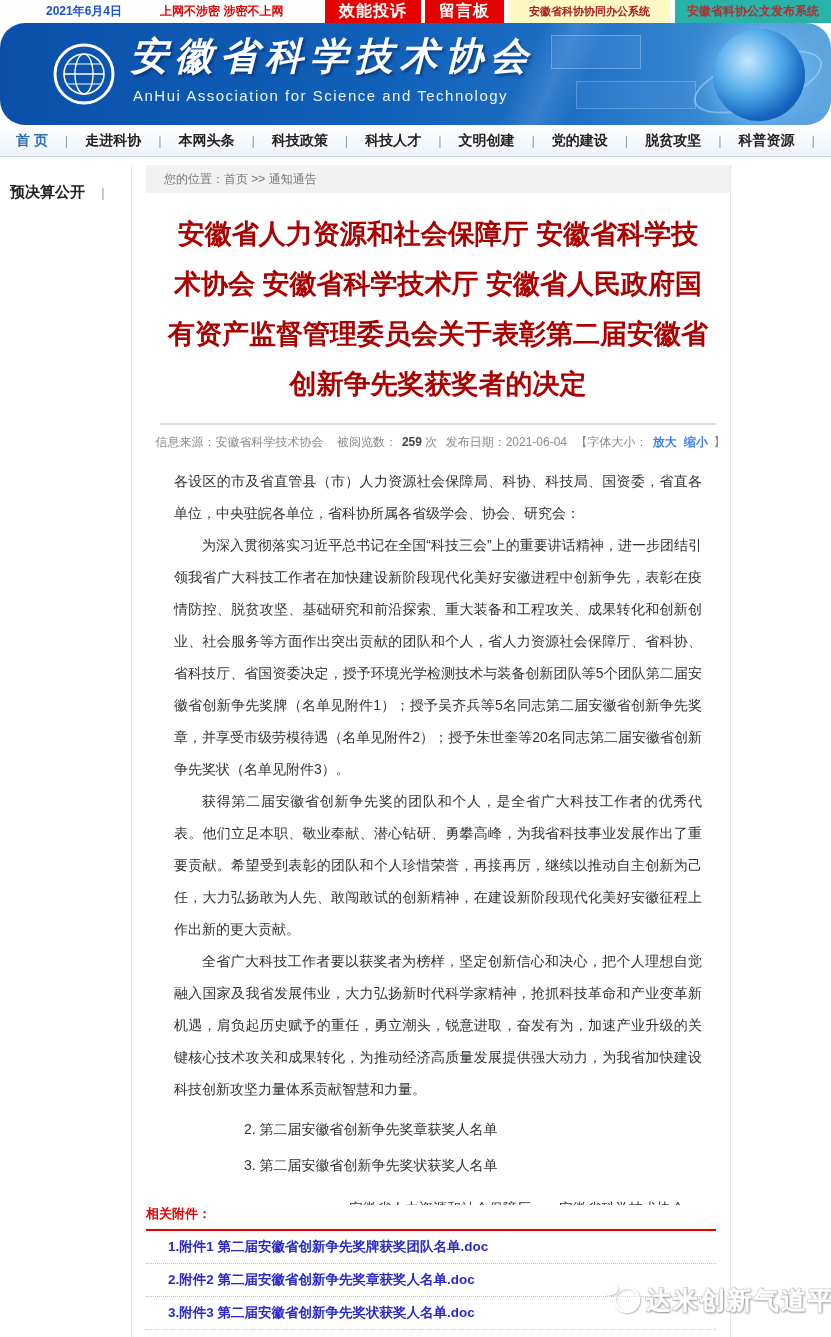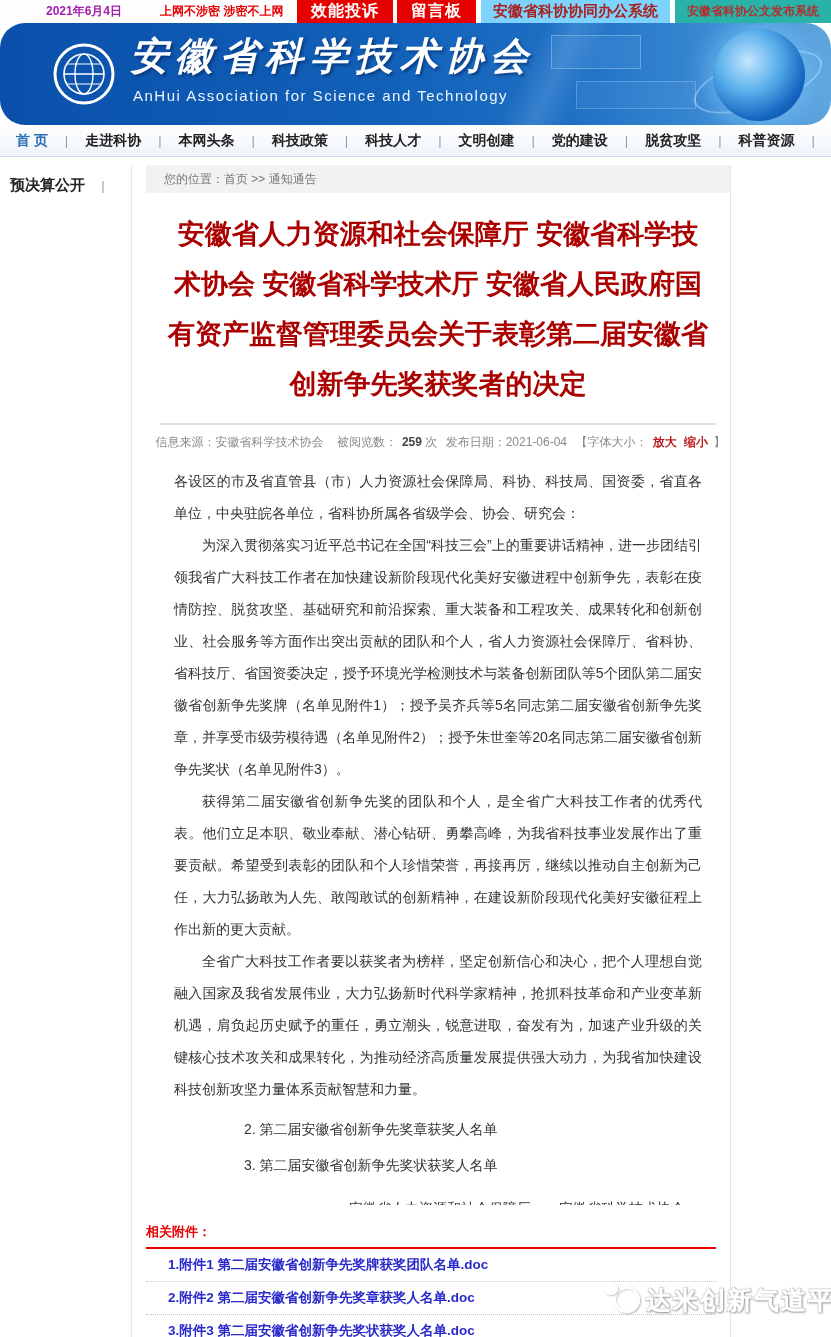--- a/index.html
+++ b/index.html
@@ -4,26 +4,26 @@
 <style>
   * { margin:0; padding:0; box-sizing:border-box; }
   html,body { width:831px; }
   body {
     height:1337px; position:relative; overflow:hidden;
     background:#ffffff; font-family:"Liberation Sans", sans-serif;
   }
 
   
   .topbar { height:23px; background:#fefefe; display:flex; align-items:center; font-size:12px; }
-  .topbar-date { margin-left:46px; color:#a21caf; font-weight:bold; }
+  .topbar-date { margin-left:46px; color:#1d4ed8; font-weight:bold; }
   .topbar-slogan { margin-left:38px; color:#e60000; font-weight:bold; }
   .topbar-spacer { flex:1; }
   .tb-btn { height:23px; display:flex; align-items:center; cursor:pointer; }
   .tb-btn.red { background:#e60000; color:#ffffff; font-weight:bold; font-size:16px; padding:0 14px; margin-left:4px; letter-spacing:1px; }
-  .tb-btn.blue { background:#7dd3fc; color:#a82222; font-weight:bold; font-size:15px; padding:0 12px; margin-left:5px; }
+  .tb-btn.blue { background:#fef9c3; color:#a82222; font-weight:bold; font-size:11px; padding:0 20px; margin-left:5px; }
   .tb-btn.teal { background:#29b2a8; color:#b03030; font-weight:bold; font-size:12px; padding:0 12px; margin-left:5px; }
 
   
   .banner { height:102px; position:relative; overflow:hidden;
     background:linear-gradient(90deg,#0a50ab 0%, #1160b8 45%, #1e6fc4 68%, #3a8ad2 86%, #5fa6de 100%);border-radius:25px; }
   .banner .streak1 { position:absolute; right:150px; top:-20px; width:260px; height:160px;
     background:linear-gradient(115deg, rgba(255,255,255,0) 40%, rgba(180,220,255,.18) 50%, rgba(255,255,255,0) 60%); }
   .banner .panel1 { position:absolute; right:190px; top:12px; width:90px; height:34px; border:1px solid rgba(190,225,255,.35); background:rgba(160,210,255,.10); }
   .banner .panel2 { position:absolute; right:135px; top:58px; width:120px; height:28px; border:1px solid rgba(190,225,255,.28); background:rgba(160,210,255,.08); }
   .globe { position:absolute; right:26px; top:6px; width:92px; height:92px; border-radius:50%;
@@ -37,49 +37,49 @@
 
   
   .nav { height:32px; background:linear-gradient(#ffffff,#eef3fa); border-bottom:1px solid #c9d9ec;
     display:flex; align-items:center; justify-content:space-between; padding:0 16px; }
   .nav-item { font-size:14px; font-weight:bold; color:#222; cursor:pointer; white-space:nowrap; }
   .nav-item.active { color:#2b6fb5; }
   .nav-sep { color:#8aa0b8; font-size:13px; }
 
   
   .main { position:relative; height:1180px; }
-  .side-label { position:absolute; left:10px; top:19px; font-size:15px; font-weight:bold; color:#222; cursor:pointer; }
+  .side-label { position:absolute; left:10px; top:26px; font-size:15px; font-weight:bold; color:#222; cursor:pointer; }
   .side-label .nav-sep { margin-left:12px; font-weight:normal; }
 
   .content { position:absolute; left:131px; top:8px; width:600px; height:1172px;
     background:#fff; border-left:1px solid #e6e6e6; border-right:1px solid #e6e6e6;padding-left:14px; }
   .flow { height:1040px; overflow:hidden; position:relative; }
 
   .breadcrumb { height:28px; line-height:28px; background:#f2f2f2; padding-left:18px; font-size:12px; color:#777; }
 
   .art-title { margin:16px 20px 8px; text-align:center; color:#aa0000; font-weight:bold; font-size:27px; line-height:50px; }
 
   .meta-divider { margin:14px 14px 0; border-top:2px solid #dedede; }
   .meta { text-align:center; font-size:12px; color:#8a8a8a; padding:9px 0 10px; }
   .meta b { color:#444; }
   .meta .seg { margin:0 5px; }
-  .meta .fontctl { color:#b91c1c; font-weight:bold; cursor:pointer; margin:6px 2px; }
+  .meta .fontctl { color:#3b82f6; font-weight:bold; cursor:pointer; margin:6px 2px; }
 
   .body-text { padding:4px 28px 0; font-size:14px; color:#333; line-height:32px; text-align:justify; }
   .body-text p.ind { text-indent:2em; }
 
   .attach-block { padding:6px 28px 0; font-size:14px; color:#333; line-height:36px; }
   .attach-first { text-indent:2em; }
   .attach-cont { margin-left:5em; }
 
   .signature { padding-top:10px; font-size:14px; color:#333; line-height:30px; }
   .sig1 { text-align:right; padding-right:45px; }
 
   .related { position:absolute; left:0; top:1040px; width:100%; padding:0 14px; }
-  .related-heading { color:#e60000; font-size:13px; font-weight:bold;margin-top:18px; }
+  .related-heading { color:#e60000; font-size:13px; font-weight:bold; }
   .related-line { border-top:2px solid #e60000; margin-top:6px; }
   .related-link { display:block; padding:7px 0 7px 22px; font-size:13.5px; font-weight:bold; color:#2a2acc;
     border-bottom:1px dotted #c4c4c4; text-decoration:none; cursor:pointer; }
 
   
   .watermark { position:absolute; left:604px; top:1283px; display:flex; align-items:center; pointer-events:none; }
   .wm-logo { position:relative; width:34px; height:34px; margin-right:8px; }
   .wm-c1 { position:absolute; left:10px; top:4px; width:26px; height:26px; border-radius:50%;
     border:2px solid #fff; box-shadow:1px 1px 2px #b5b5b5, inset 1px 1px 2px #cfcfcf; background:rgba(255,255,255,.25); }
   .wm-c2 { position:absolute; left:0px; top:0px; width:14px; height:12px; border-radius:50%;

